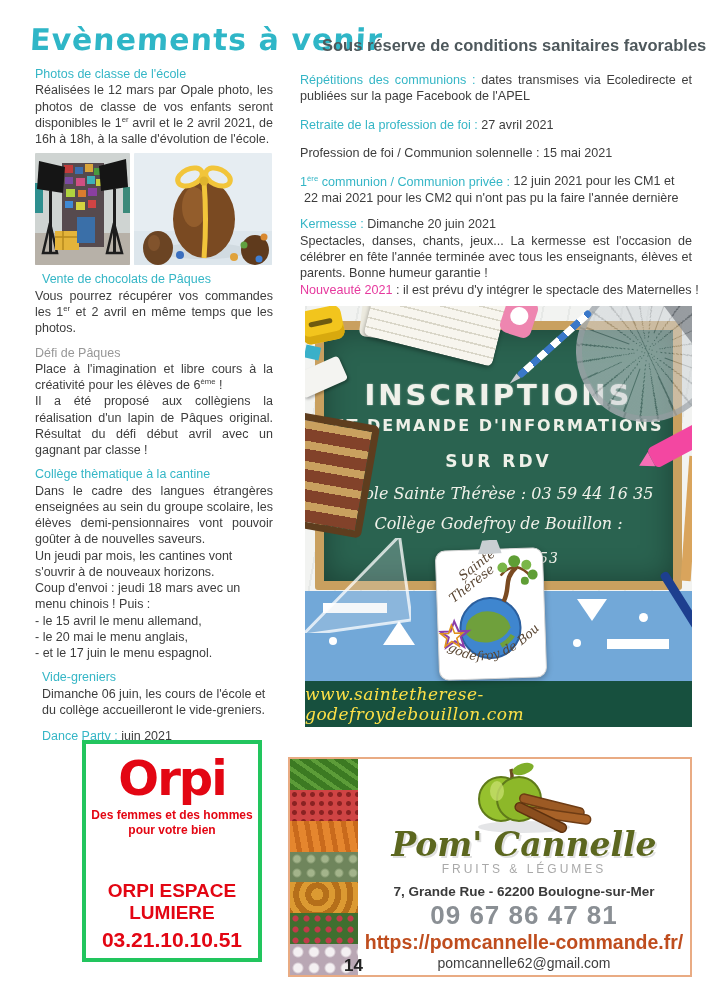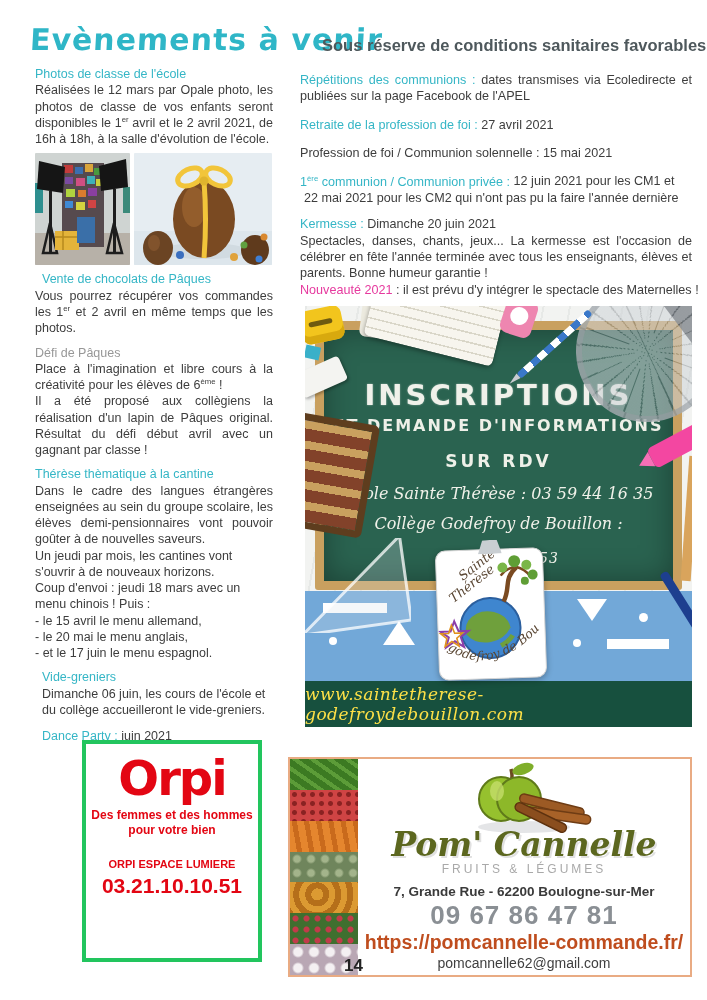--- a/index.html
+++ b/index.html
@@ -89,21 +89,21 @@
                    border-top:8px solid transparent;border-bottom:8px solid transparent;border-right:14px solid #f66fb6;}
   .sup-rightpencil{right:-3px;top:150px;width:10px;height:125px;background:#d9a45c;transform:rotate(4deg);z-index:6;}
   .sup-bluepen{right:-6px;top:258px;width:9px;height:115px;background:#1d3f8f;border-radius:4px;
                transform:rotate(-32deg);z-index:7;}
   .sup-setsquare-bl{left:-14px;top:232px;z-index:7;}
   
   .ad-orpi{position:absolute;left:82px;top:740px;width:180px;height:222px;box-sizing:border-box;
            border:4px solid #22c55e;background:#fff;text-align:center;color:#e30613;}
   .orpi-logo{margin-top:6px;font-size:48px;font-weight:bold;letter-spacing:-2px;font-family:"DejaVu Sans",sans-serif;}
   .orpi-tag{margin-top:2px;font-size:12px;font-weight:bold;line-height:1.25;}
-  .orpi-name{margin-top:20px;font-size:11px;font-weight:bold;}
+  .orpi-name{margin-top:42px;font-size:19px;font-weight:bold;}
   .orpi-phone{margin-top:4px;font-size:21px;font-weight:bold;}
   .orpi-addr{margin-top:22px;font-size:13.5px;font-weight:bold;line-height:1.45;}
   .ad-pom{position:absolute;left:288px;top:757px;width:404px;height:220px;box-sizing:border-box;
           border:2px solid #e9ab83;background:#fff;display:flex;}
   .pom-strip{width:68px;display:flex;flex-direction:column;}
   .pom-strip div{flex:1;}
   .tile-peas{background:repeating-linear-gradient(35deg,#3c7a22 0 6px,#5c9c38 6px 10px);}
   .tile-berries{background-color:#cf4444;background-image:radial-gradient(#8a2222 2px,transparent 3px);background-size:9px 9px;}
   .tile-carrots{background:repeating-linear-gradient(80deg,#e5862e 0 7px,#c96a1c 7px 12px);}
   .tile-artichokes{background-color:#6f855c;background-image:radial-gradient(#a3b48b 3px,transparent 5px);background-size:14px 14px;}
@@ -190,21 +190,21 @@
       </svg>
     </div>
 
     <p class="h-teal ind">Vente de chocolats de Pâques</p>
     <p class="just"><span>Vous pourrez récupérer vos commandes les 1</span><sup>er</sup><span> et 2 avril en même temps que les photos.</span></p>
 
     <p class="h-gray mt8">Défi de Pâques</p>
     <p class="just"><span>Place à l'imagination et libre cours à la créativité pour les élèves de 6</span><sup>ème</sup><span> !</span></p>
     <p class="just">Il a été proposé aux collègiens la réalisation d'un lapin de Pâques original. Résultat du défi début avril avec un gagnant par classe !</p>
 
-    <p class="h-teal mt8">Thérèse thèmatique à la cantine</p>
+    <p class="h-teal mt8">Collège thèmatique à la cantine</p>
     <p class="just">Dans le cadre des langues étrangères enseignées au sein du groupe scolaire, les élèves demi-pensionnaires vont pouvoir goûter à de nouvelles saveurs.</p>
     <p>Un jeudi par mois, les cantines vont s'ouvrir à de nouveaux horizons.</p>
     <p>Coup d'envoi : jeudi 18 mars avec un menu chinois ! Puis :</p>
     <p>- le 15 avril le menu allemand,</p>
     <p>- le 20 mai le menu anglais,</p>
     <p>- et le 17 juin le menu espagnol.</p>
 
     <p class="h-teal mt8 ind">Vide-greniers</p>
     <p class="ind">Dimanche 06 juin, les cours de l'école et du collège accueilleront le vide-greniers.</p>
 

